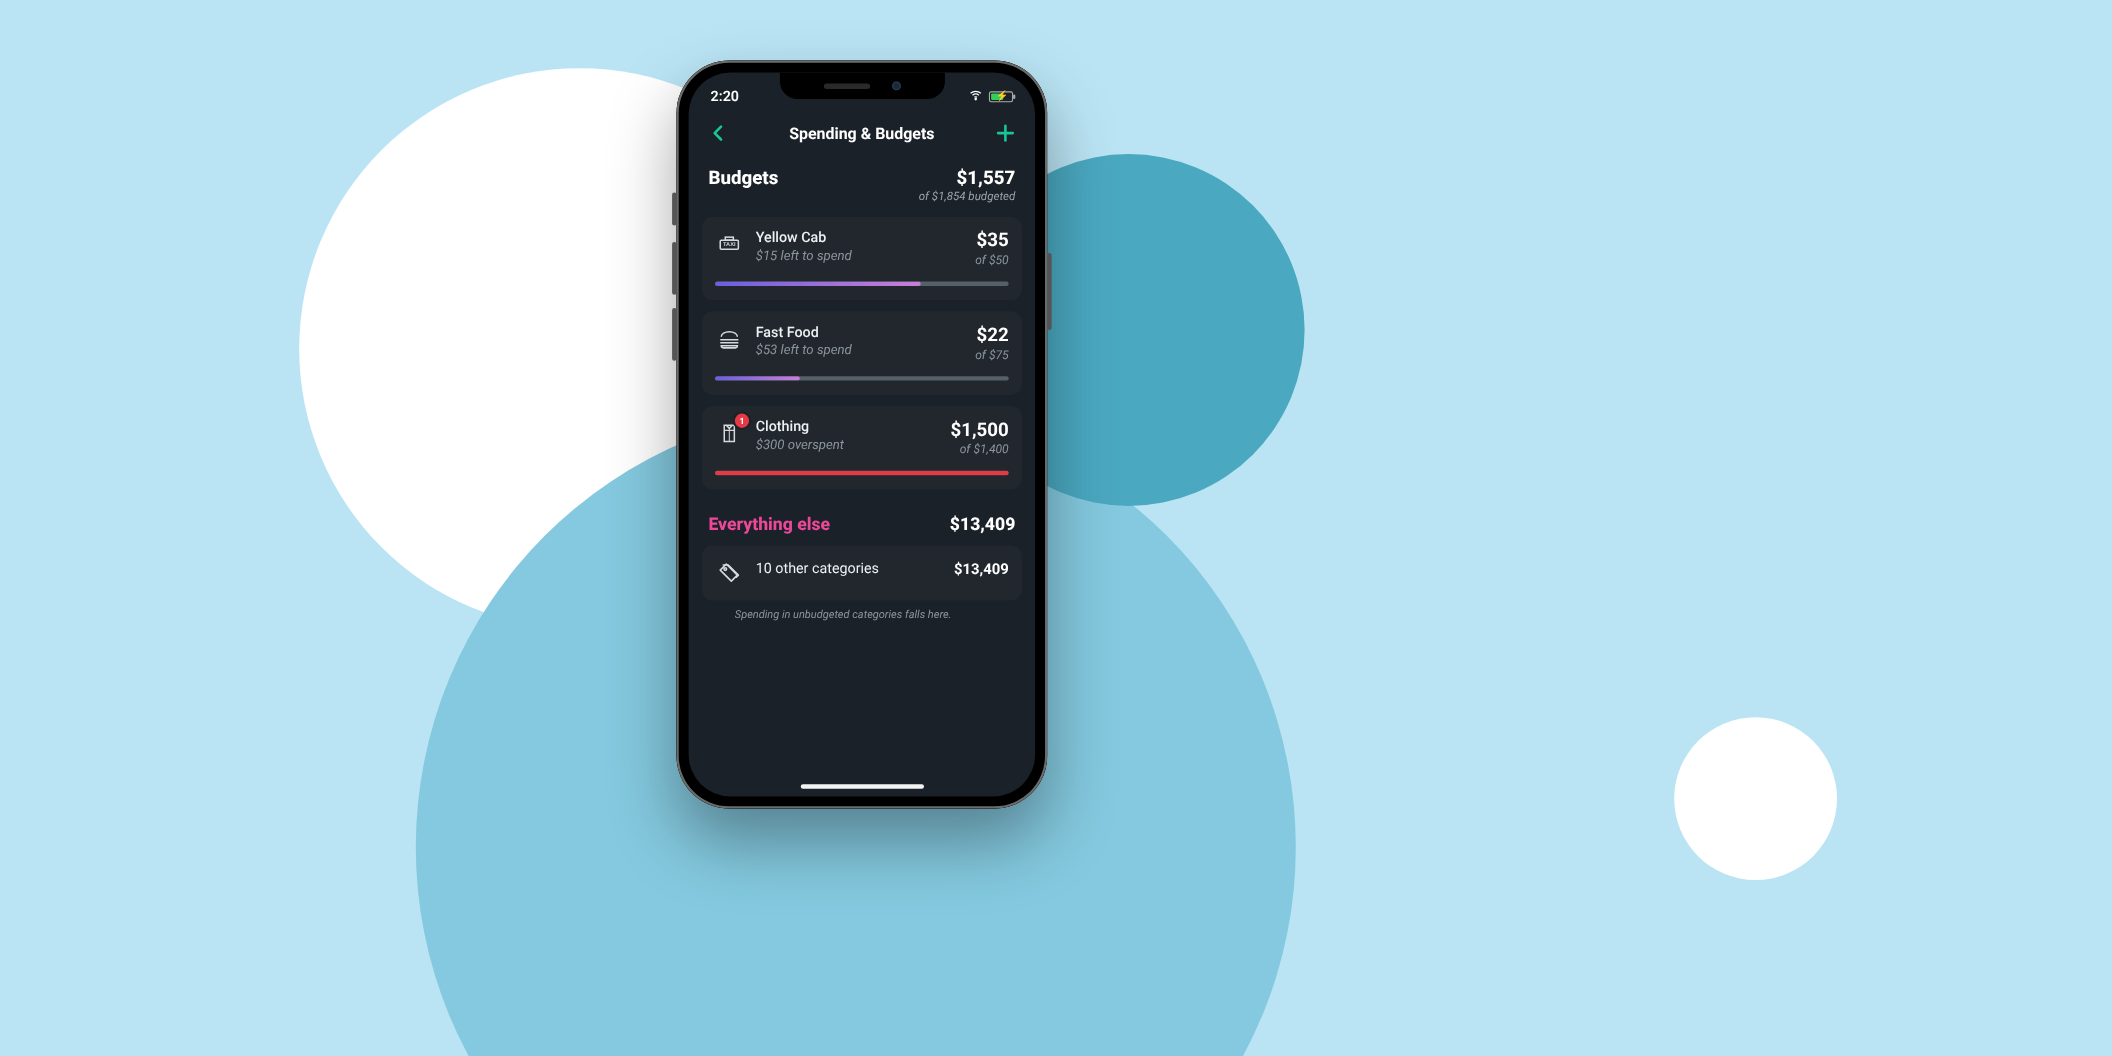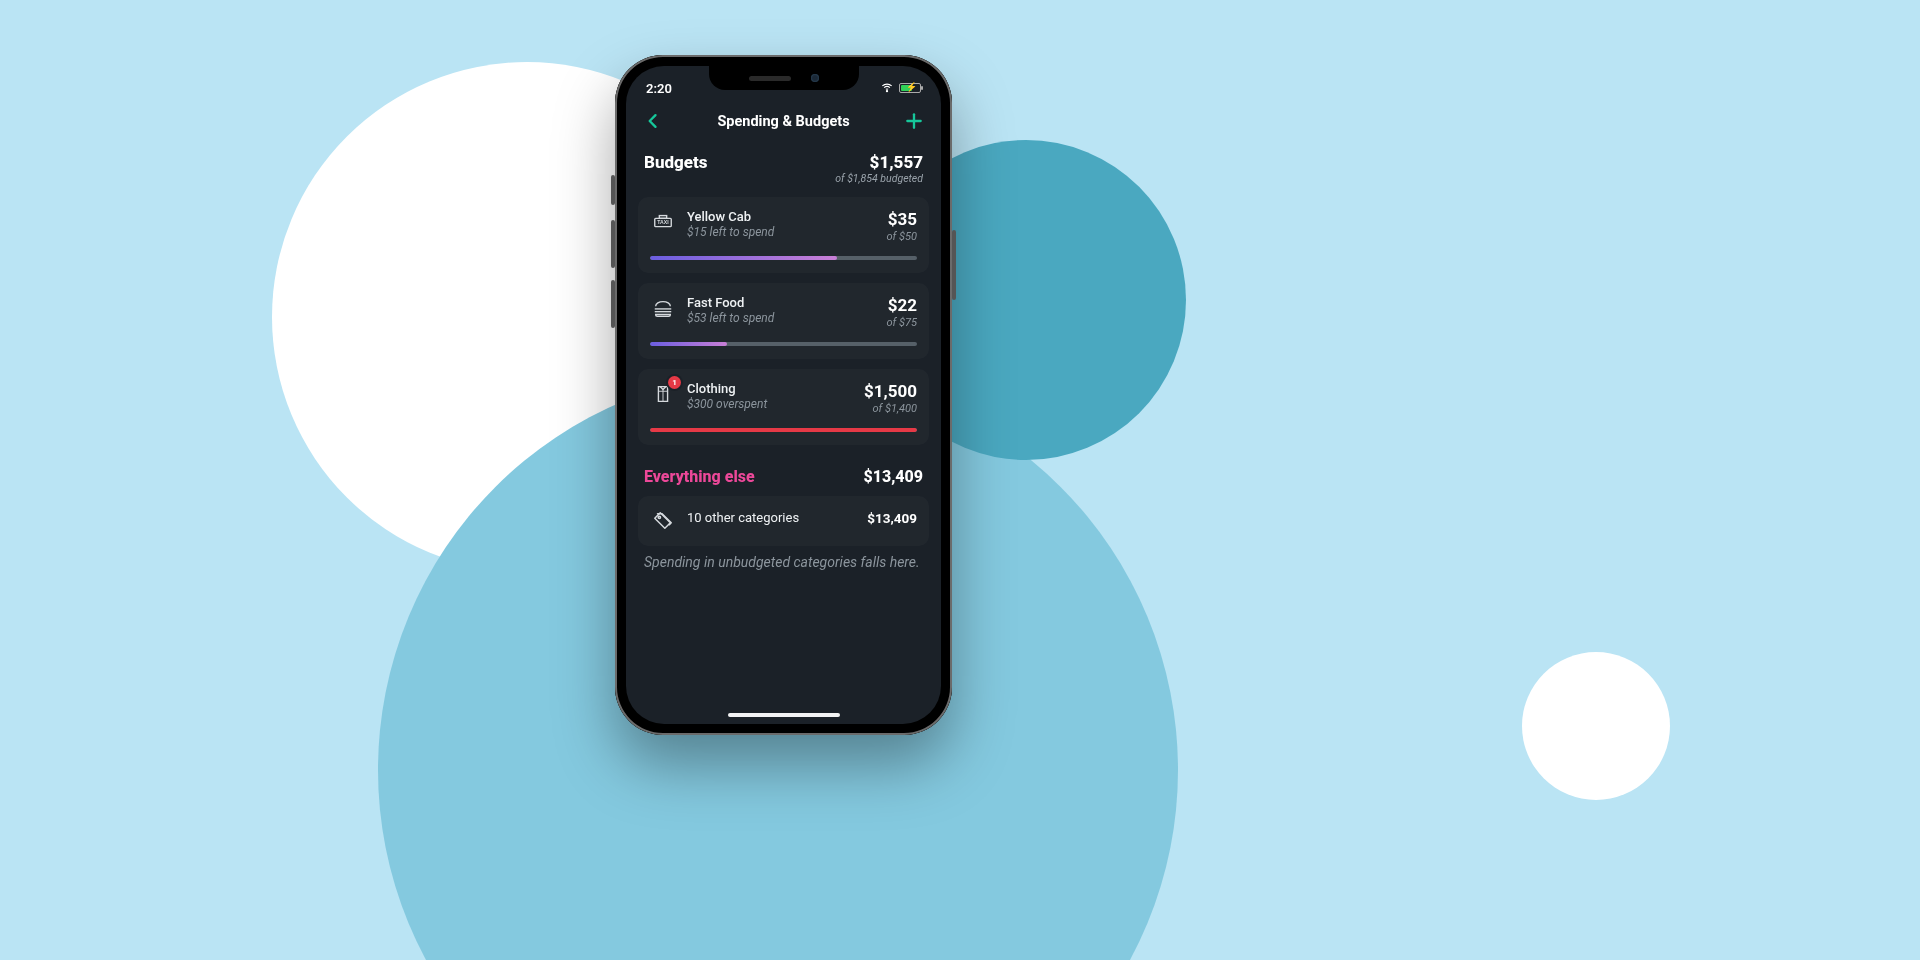--- a/index.html
+++ b/index.html
@@ -100,21 +100,21 @@
 
   
   .ee-head { display:flex; justify-content:space-between; align-items:center; padding:12px 6px 10px 6px; }
   .ee-head .t { font-size:16px; font-weight:800; color:#ec4899; }
   .ee-head .a { font-size:16px; font-weight:800; color:#fff; }
 
   .ee-card { background: rgba(255,255,255,.028); border-radius:10px; padding:14px 12px; display:flex; gap:11px; }
   .ee-card .iconwrap { width:26px; color:#d5d9dd; display:flex; justify-content:center; }
   .ee-card .label { font-size:13px; color:#eef1f3; flex:1; }
   .ee-card .val   { font-size:13.5px; color:#fff; font-weight:700; }
-  .hint { font-size:14px; font-style:italic; color:#8c959d; padding:8px 6px 0 6px; }
+  .hint { font-size:10px; font-style:italic; color:#8c959d; padding:8px 6px 0 6px;margin-left:24px; }
 
   .home-indicator { position:absolute; bottom:7px; left:50%; transform:translateX(-50%); width:112px; height:4px; background:#fff; border-radius:3px; opacity:.95; }
 
 </style>
 </head>
 <body>
 
 <div class="bg-circle circ-white-big"></div>
 <div class="bg-circle circ-teal-big"></div>
 <div class="bg-circle circ-teal-mid"></div>

